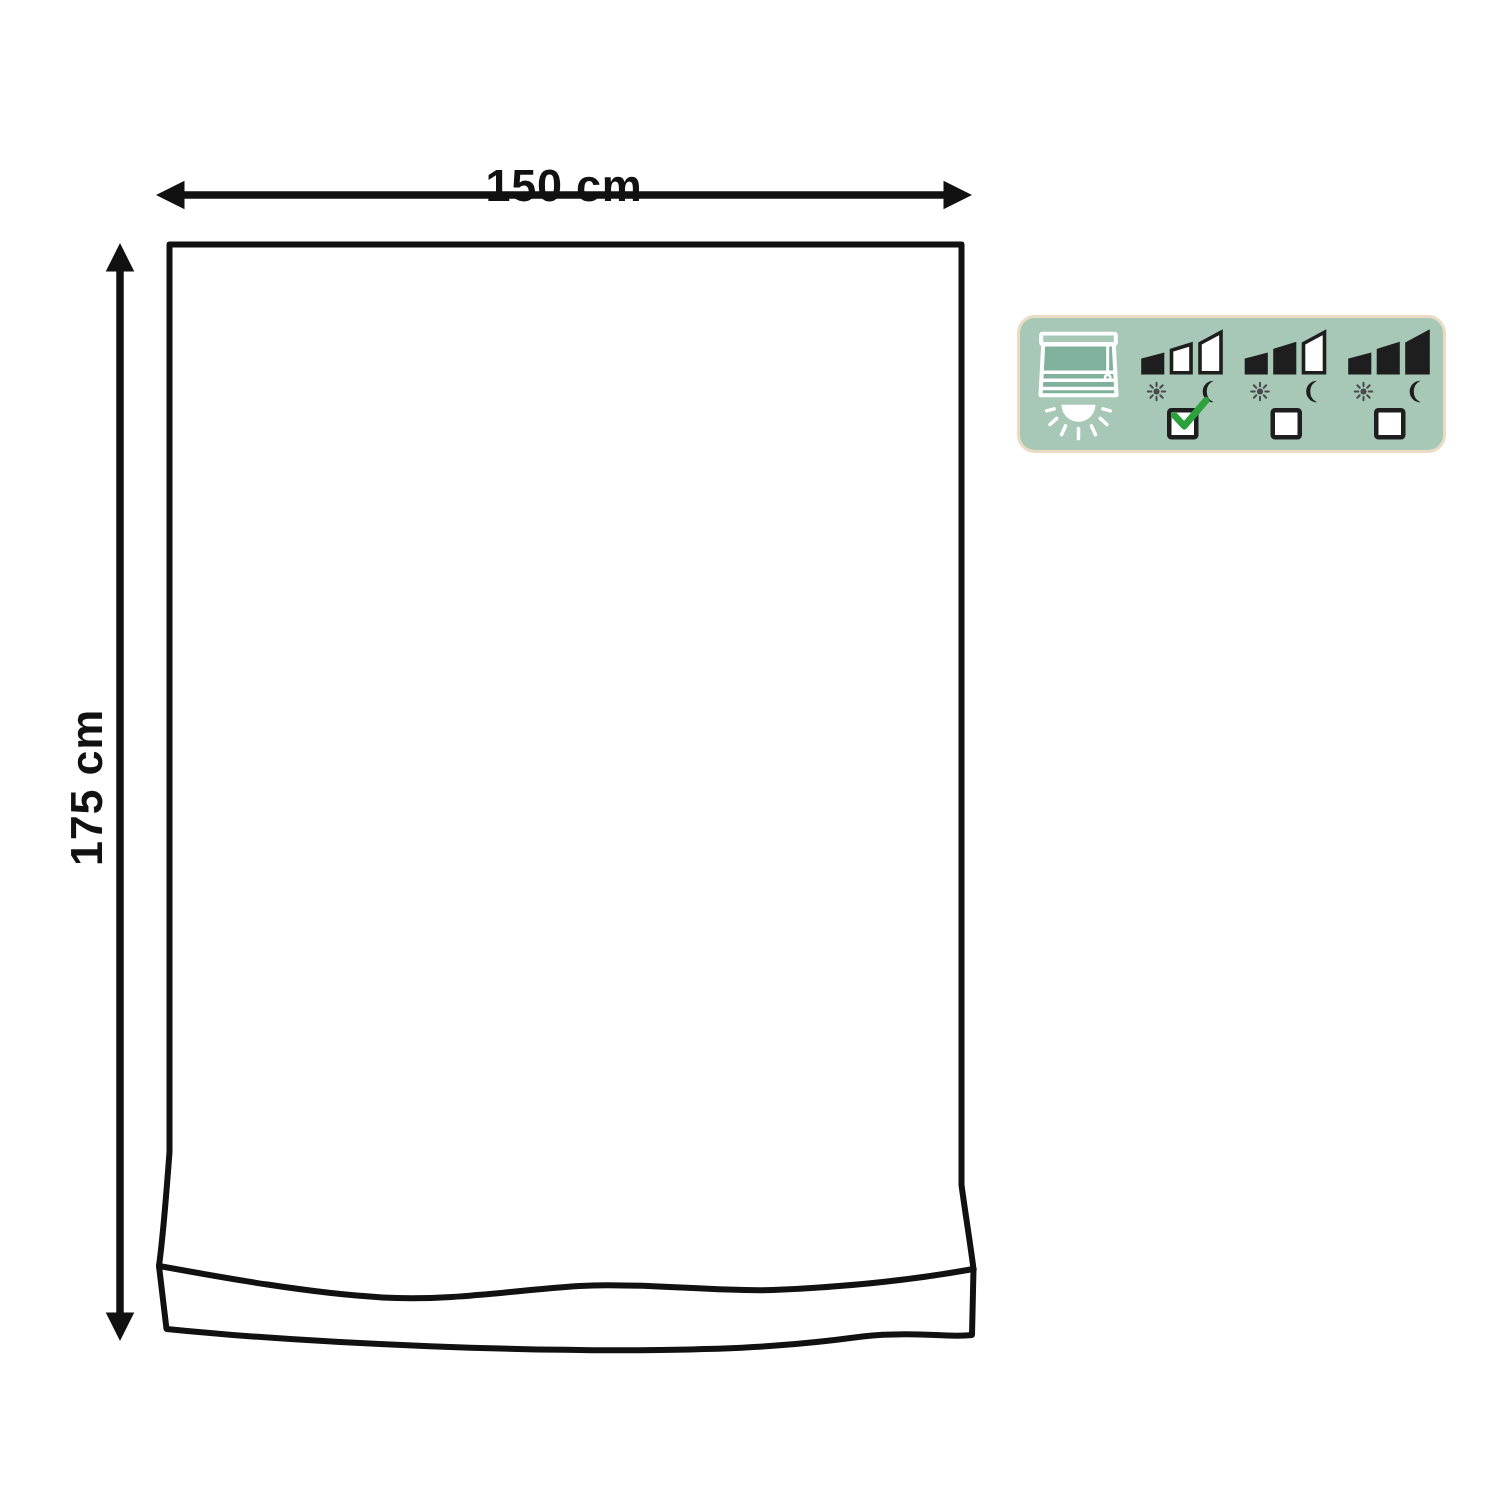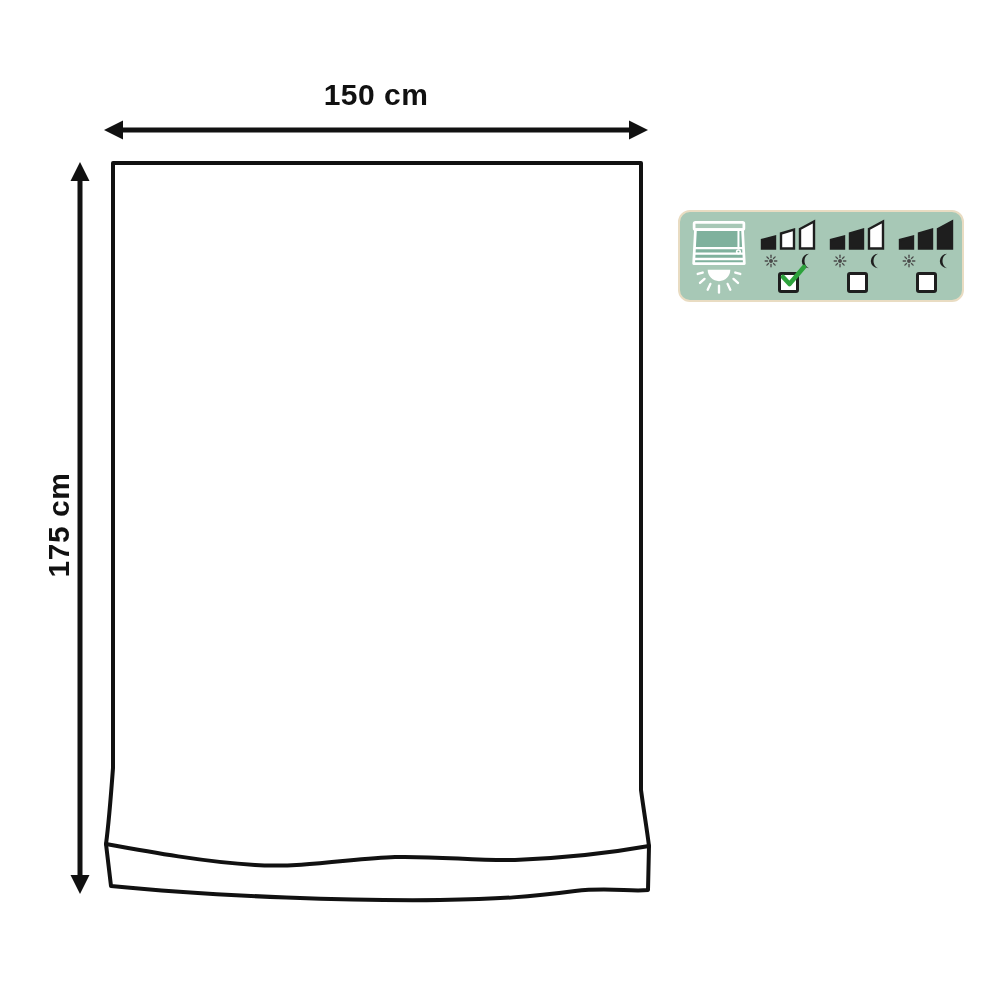--- a/index.html
+++ b/index.html
@@ -13,21 +13,21 @@
   html,body{margin:0;padding:0;}
   body{font-family:"Liberation Sans","DejaVu Sans",sans-serif;background:#fff;}
   .canvas{position:relative;width:1000px;height:1000px;background:#ffffff;overflow:hidden;}
 
   .diagram-svg{position:absolute;left:0;top:0;}
 
   .dim-label{
     position:absolute;color:#111;font-weight:700;font-size:30px;
     letter-spacing:0.5px;white-space:nowrap;
   }
-  .dim-label.width{left:376px;top:78px;transform:translateX(-50%);}
+  .dim-label.width{left:376px;top:108px;transform:translateX(-50%);}
   .dim-label.height{left:59px;top:525px;transform:translate(-50%,-50%) rotate(-90deg);}
 
   
   .badge{
     position:absolute;left:678px;top:210px;width:286px;height:92px;
     box-sizing:border-box;background:var(--badge-bg);
     border:2px solid var(--badge-border);border-radius:12px;
     display:flex;align-items:flex-start;padding:8px 10px 6px 10px;gap:13px;
   }
   .blind-icon-wrap{flex:0 0 auto;margin-top:1px;}

